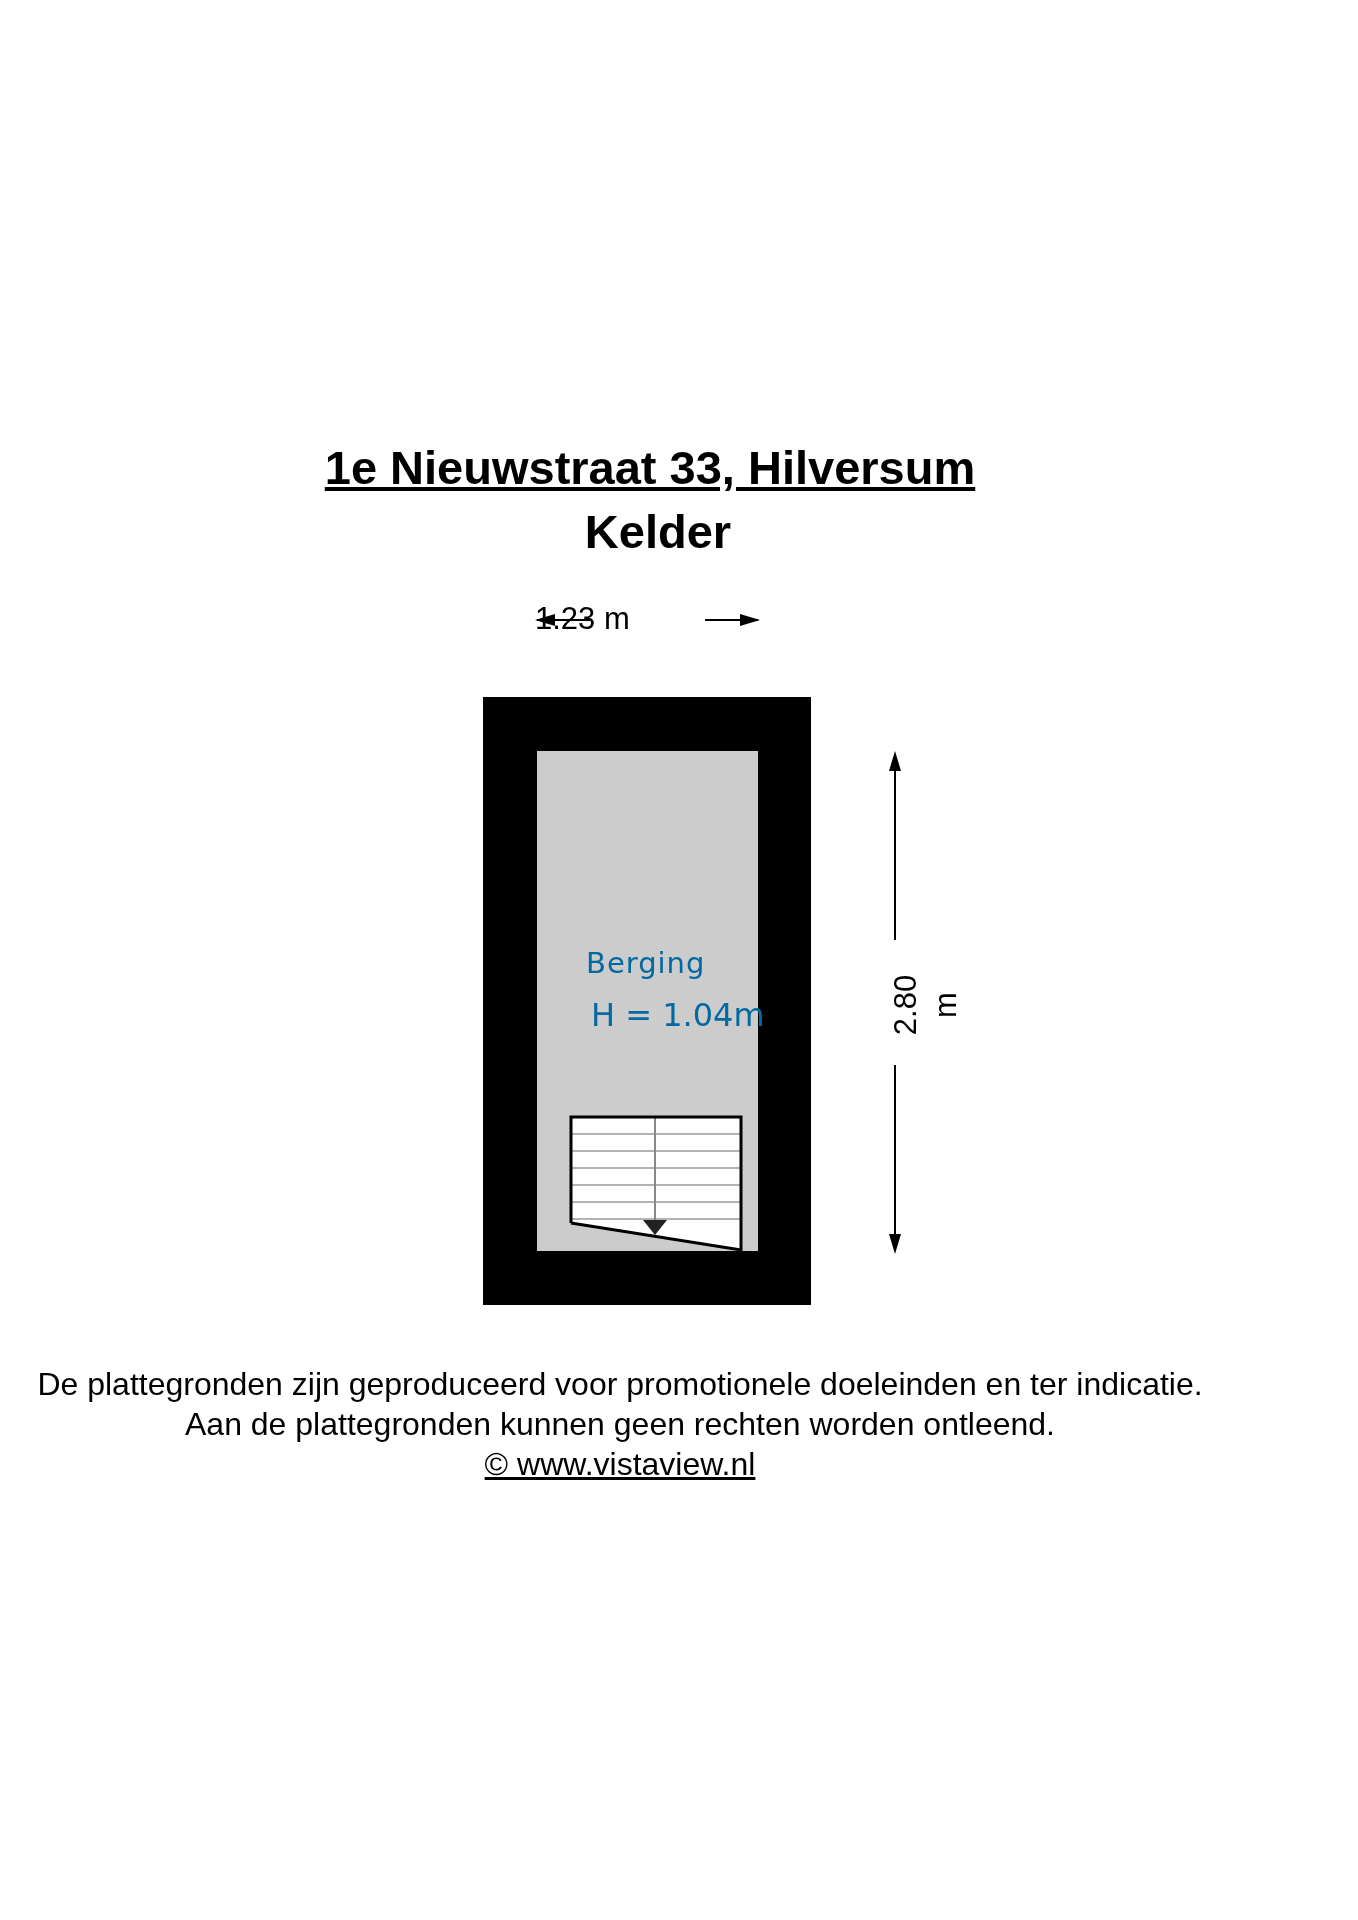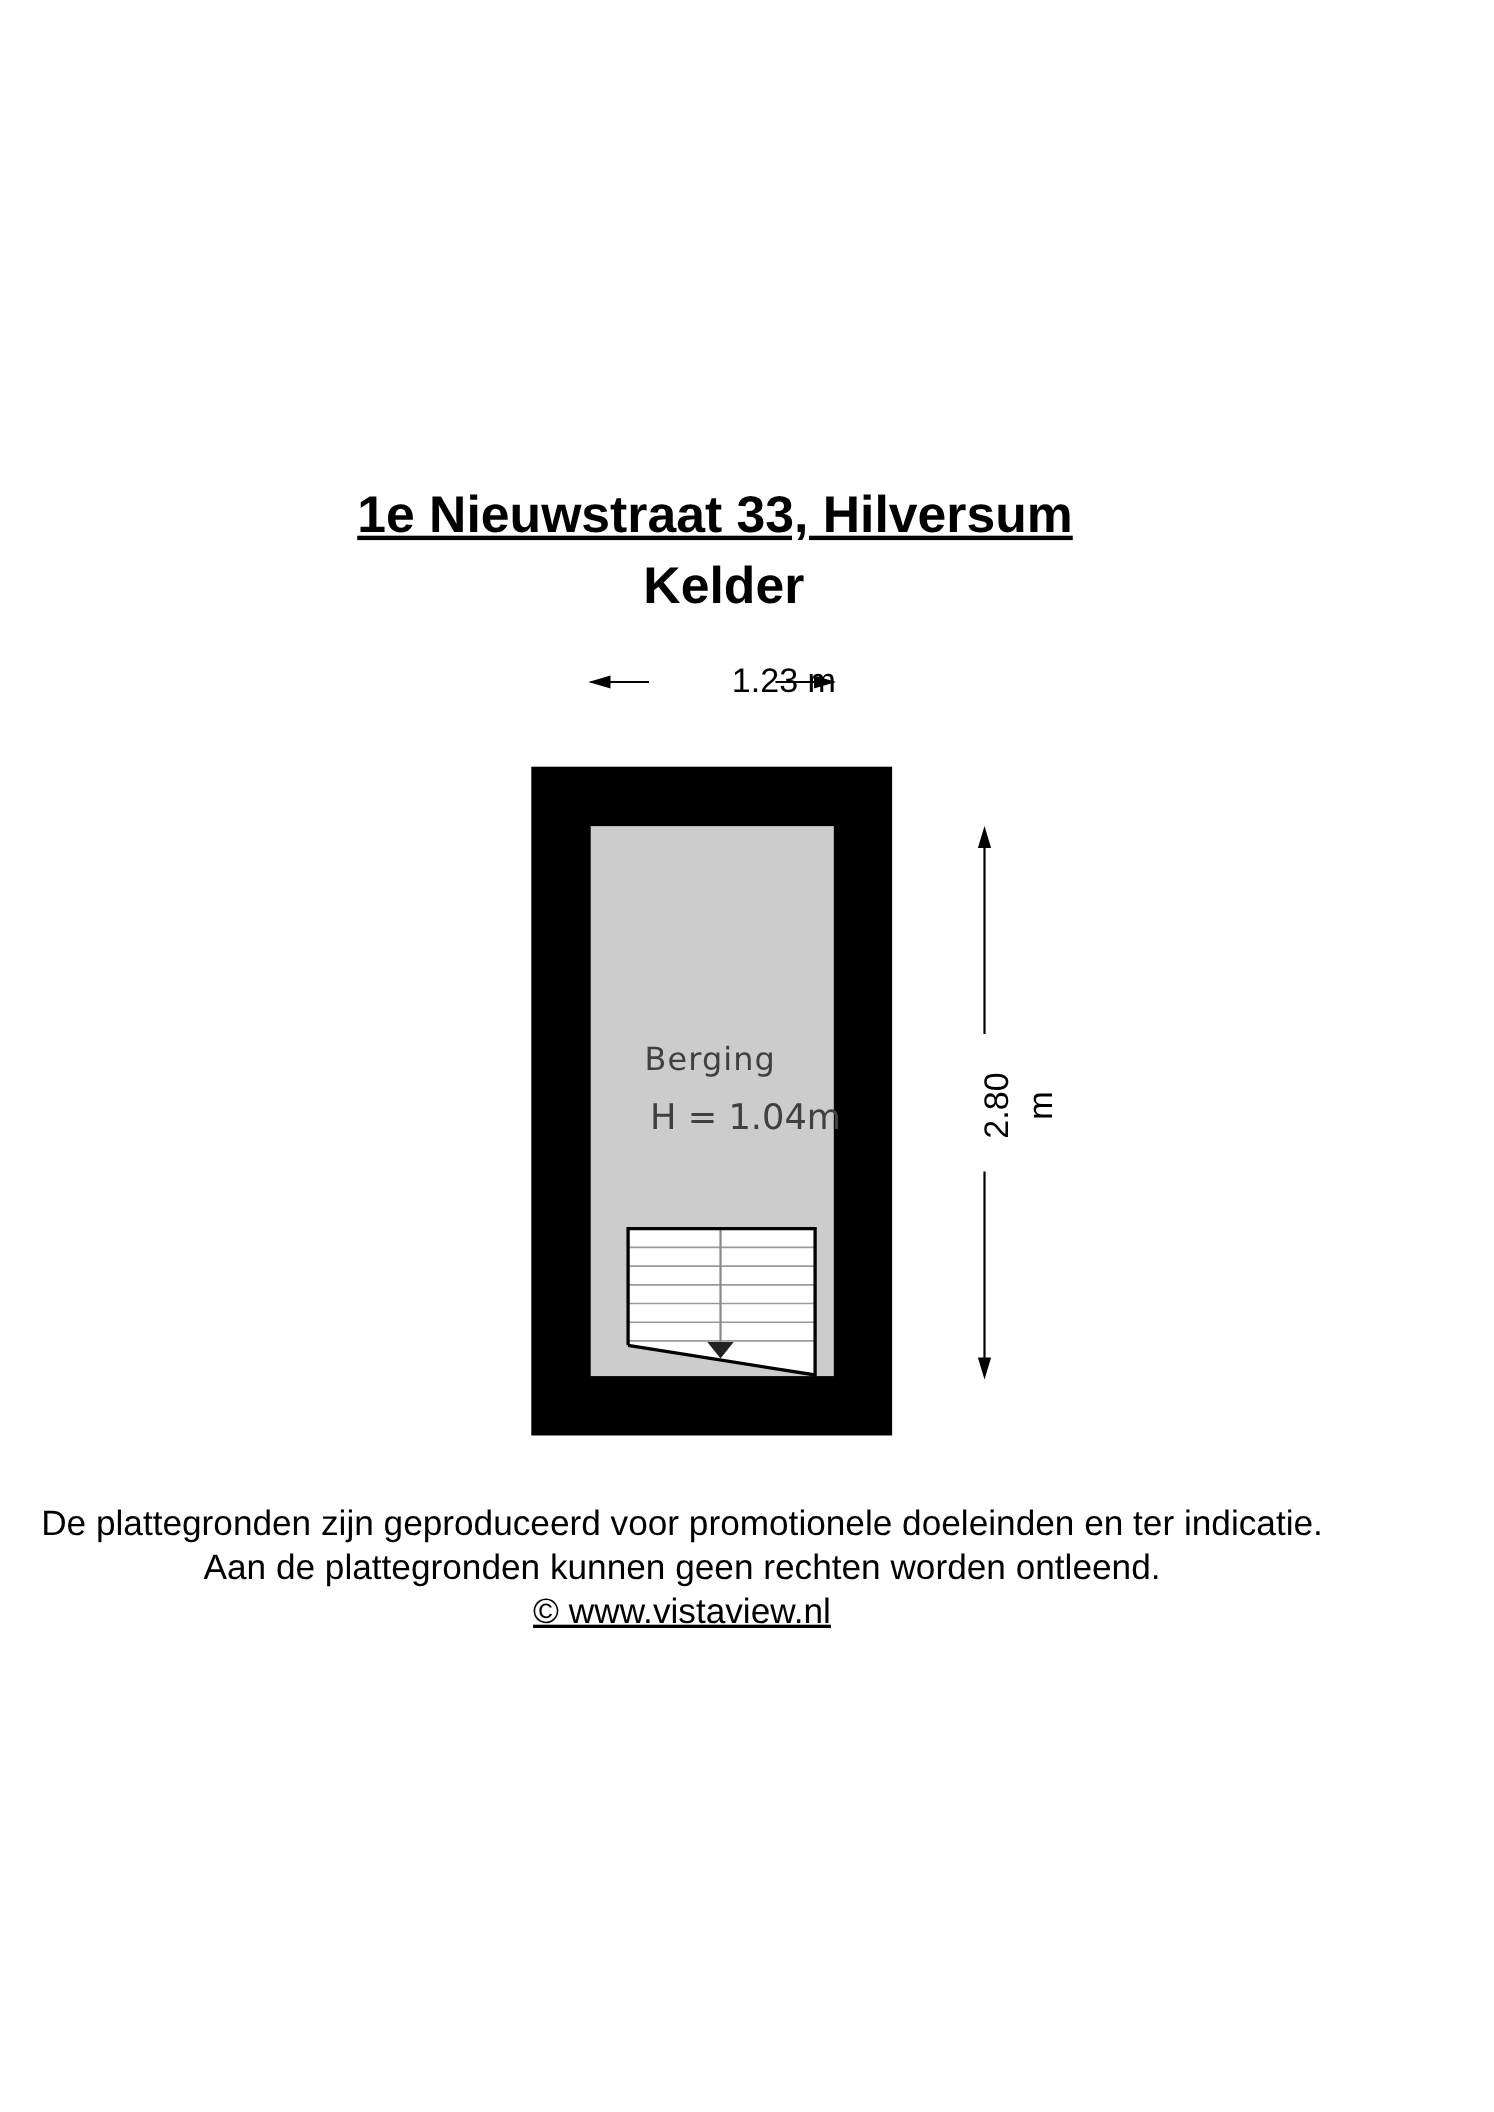--- a/index.html
+++ b/index.html
@@ -34,35 +34,35 @@
       left: 535px;
       width: 225px;
       height: 44px;
     }
     .width-dim svg { position: absolute; left: 0; top: 0; }
     .width-dim .label {
       position: absolute;
       left: 0;
       width: 225px;
       top: 2px;
-      text-align: right;
+      text-align: left;
       font-size: 31px;
       line-height: 38px;
     }
 
     .plan {
       position: absolute;
       left: 0;
       top: 0;
     }
 
     .room-label {
       position: absolute;
       font-family: "DejaVu Sans", sans-serif;
-      color: #404040;
+      color: #0369a1;
       white-space: nowrap;
     }
     #room-name { left: 586px; top: 946px; font-size: 29px; letter-spacing: 1px; }
     #room-height { left: 591px; top: 996px; font-size: 32px; }
 
     .height-dim-label {
       position: absolute;
       left: 866px;
       top: 985px;
       width: 80px;

